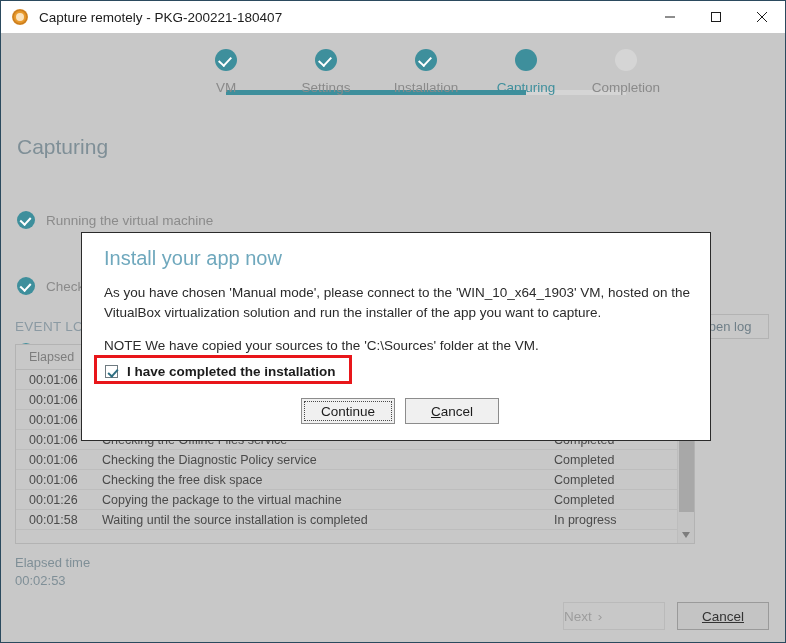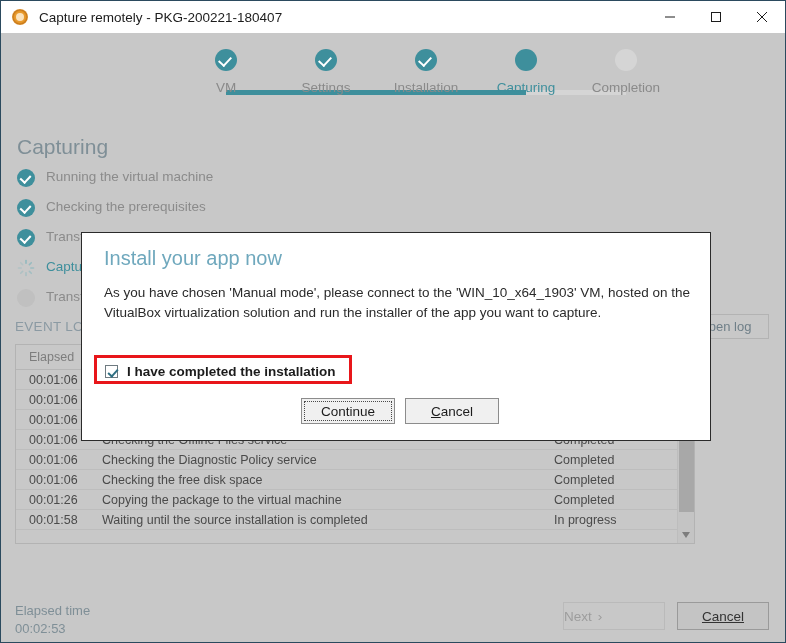--- a/index.html
+++ b/index.html
@@ -122,21 +122,23 @@
     font-size: 21px;
     color: #7f8f97;
   }
   #task-list {
     position: absolute;
     left: 16px; top: 168px;
     width: 330px;
   }
   .task {
     display: flex;
+    align-items: center;
     height: 30px;
+    margin-top: 36px;
   }
   .task-icon {
     width: 18px; height: 18px;
     border-radius: 50%;
     flex: none;
     position: relative;
     background: #3e8f9c;
   }
   .task.pending .task-icon { background: #c0c0c0; }
   .task.done .task-icon::after {
@@ -222,21 +224,21 @@
     left: 1px; top: 95px;
     width: 15px; height: 72px;
     background: #a8a8a8;
   }
 
   
   #elapsed-block {
     position: absolute;
     left: 14px; top: 554px;
   }
-  #elapsed-label { font-size: 13px; color: #7f8f97; margin-top: 48px; }
+  #elapsed-label { font-size: 13px; color: #7f8f97; }
   #elapsed-value { font-size: 13px; color: #7f8f97; margin-top: 3px; }
   #next-btn {
     position: absolute;
     left: 562px; top: 601px;
     width: 102px; height: 28px;
     background: #c8c8c8;
     border: 1px solid #bababa;
     color: #9d9d9d;
     font-size: 13.5px;
     display: flex;
@@ -518,20 +520,21 @@
     <span>Next</span>
     <span>›</span>
   </div>
   <div id="cancel-btn-main">Cancel</div>
 
   <div id="modal">
     <div id="modal-title">Install your app now</div>
 
     <div id="modal-body">
       <p>As you have chosen 'Manual mode', please connect to the 'WIN_10_x64_1903' VM, hosted on the VitualBox virtualization solution  and run the installer of the app you want to capture.</p>
+      <p id="modal-note">NOTE We have copied your sources to the 'C:\Sources' folder at the VM.</p>
     </div>
 
     <div id="checkbox-highlight">
       <div id="checkbox-row">
         <div id="checkbox-box"></div>
         <div id="checkbox-label">I have completed the installation</div>
       </div>
     </div>
 
     <div id="continue-btn">Continue</div>

